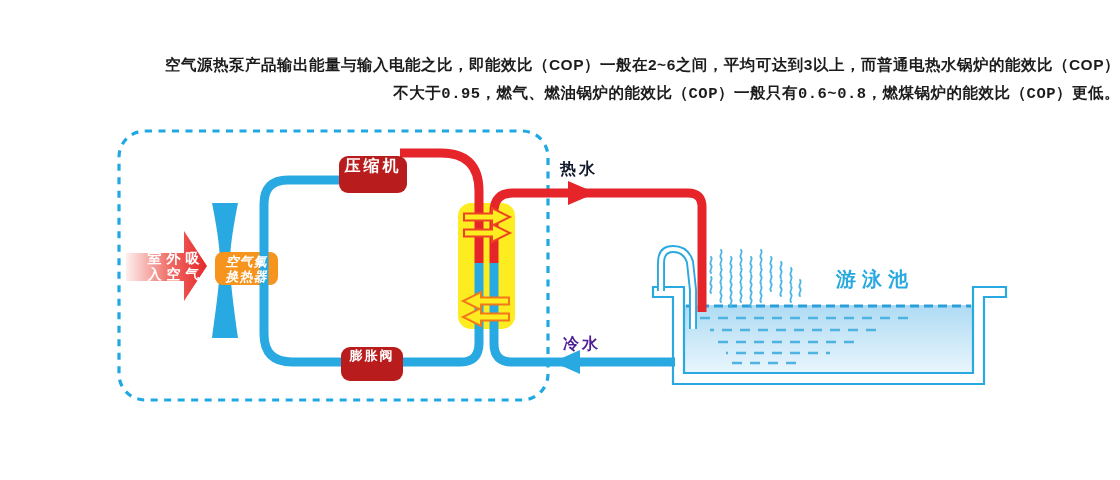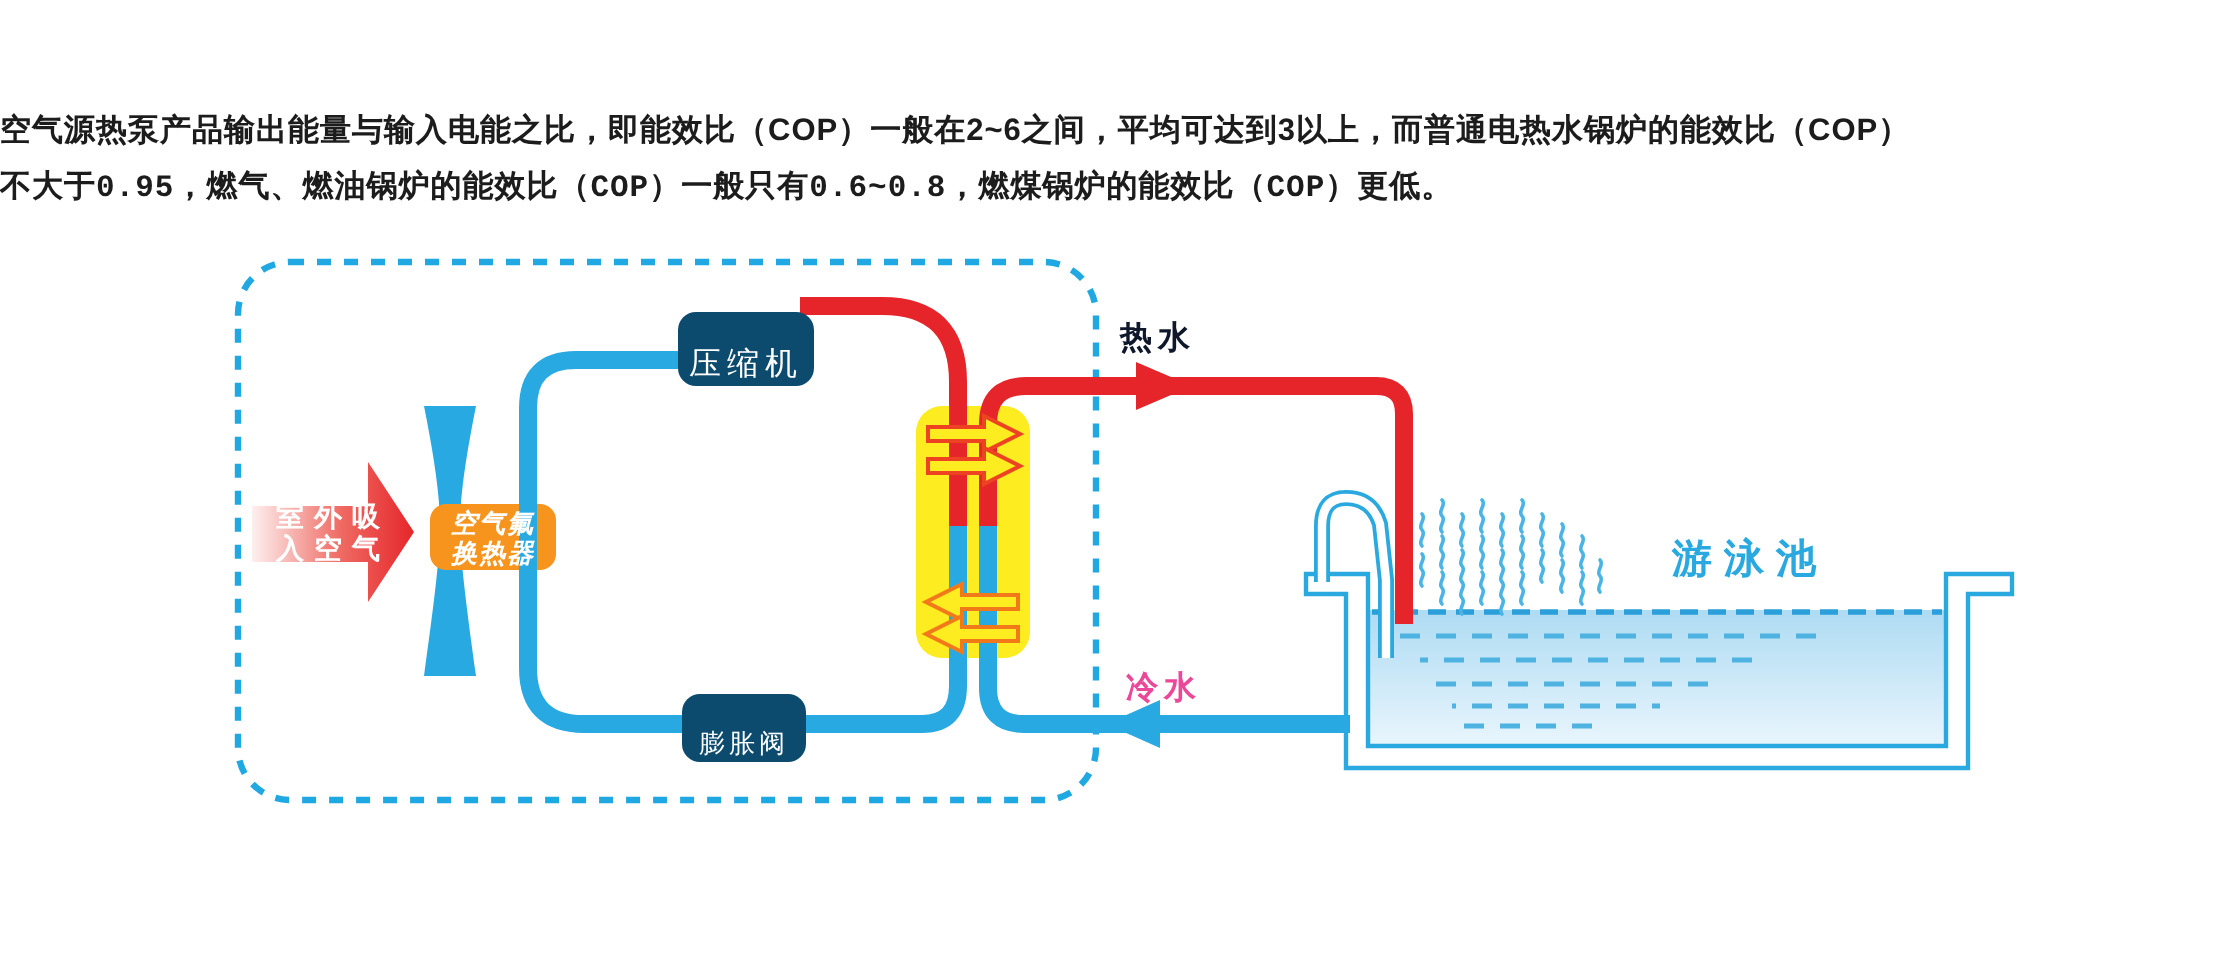--- a/index.html
+++ b/index.html
@@ -1,36 +1,36 @@
 <!DOCTYPE html>
 <html><head>
 <meta charset="utf-8">
 <style>
   html,body{margin:0;padding:0;background:#fff;}
   .stage{position:relative;width:1120px;height:480px;background:#fff;overflow:hidden;
          font-family:"Liberation Sans", sans-serif;}
-  .hdr{position:absolute;left:0;right:0;text-align:left;color:#1c1c1c;
+  .hdr{position:absolute;left:0;right:0;text-align:right;color:#1c1c1c;
        font-size:15.5px;font-weight:600;letter-spacing:0.5px;margin:0;}
   .hdr1{top:55px;}
   .hdr2{top:83px;font-family:Liberation Mono, monospace;}
   svg.diagram{position:absolute;left:0;top:0;z-index:2;}
-  .obox{position:absolute;z-index:3;background:#0c4a6e;border-radius:9px;color:#fff;
-        font-weight:normal;display:flex;align-items:flex-end;justify-content:center;
+  .obox{position:absolute;z-index:3;background:#b91c1c;border-radius:9px;color:#fff;
+        font-weight:bold;display:flex;align-items:flex-start;justify-content:center;
         text-align:center;}
   .box-compressor{left:339px;top:156px;width:68px;height:37px;font-size:16px;letter-spacing:3px;}
   .box-expansion{left:341px;top:347px;width:62px;height:34px;font-size:13px;letter-spacing:2px;}
   .box-titanium{left:443px;top:241px;width:80px;height:45px;font-size:14px;letter-spacing:1px;}
   .lbl{position:absolute;z-index:4;margin:0;white-space:nowrap;}
   .unit-title{left:150px;top:143px;font-size:21px;font-weight:bold;color:#1fa8e2;letter-spacing:4px;}
   .airex-text{left:213px;top:254px;width:67px;font-size:13px;line-height:15px;font-weight:bold;
               color:#fff;text-align:center;letter-spacing:1px;font-style:italic;}
   .air-arrow-text{left:138px;top:251px;width:76px;font-size:14px;line-height:15.5px;font-weight:bold;
-              color:#fff;letter-spacing:5px;}
+              color:#fff;text-align:center;letter-spacing:5px;}
   .hot-label{left:560px;top:159px;font-size:16px;font-weight:bold;color:#0f172a;letter-spacing:3px;}
-  .cold-label{left:563px;top:334px;font-size:16px;font-weight:bold;color:#ec4899;letter-spacing:3px;}
+  .cold-label{left:563px;top:334px;font-size:16px;font-weight:bold;color:#4c1d95;letter-spacing:3px;}
   .pool-label{left:836px;top:266px;font-size:20px;font-weight:bold;color:#2aa9e0;letter-spacing:6px;}
 </style>
 </head>
 <body>
 
 <div class="stage">
 
   <p class="hdr hdr1">空气源热泵产品输出能量与输入电能之比，即能效比（COP）一般在2~6之间，平均可达到3以上，而普通电热水锅炉的能效比（COP）</p>
   <p class="hdr hdr2">不大于0.95，燃气、燃油锅炉的能效比（COP）一般只有0.6~0.8，燃煤锅炉的能效比（COP）更低。</p>
 

